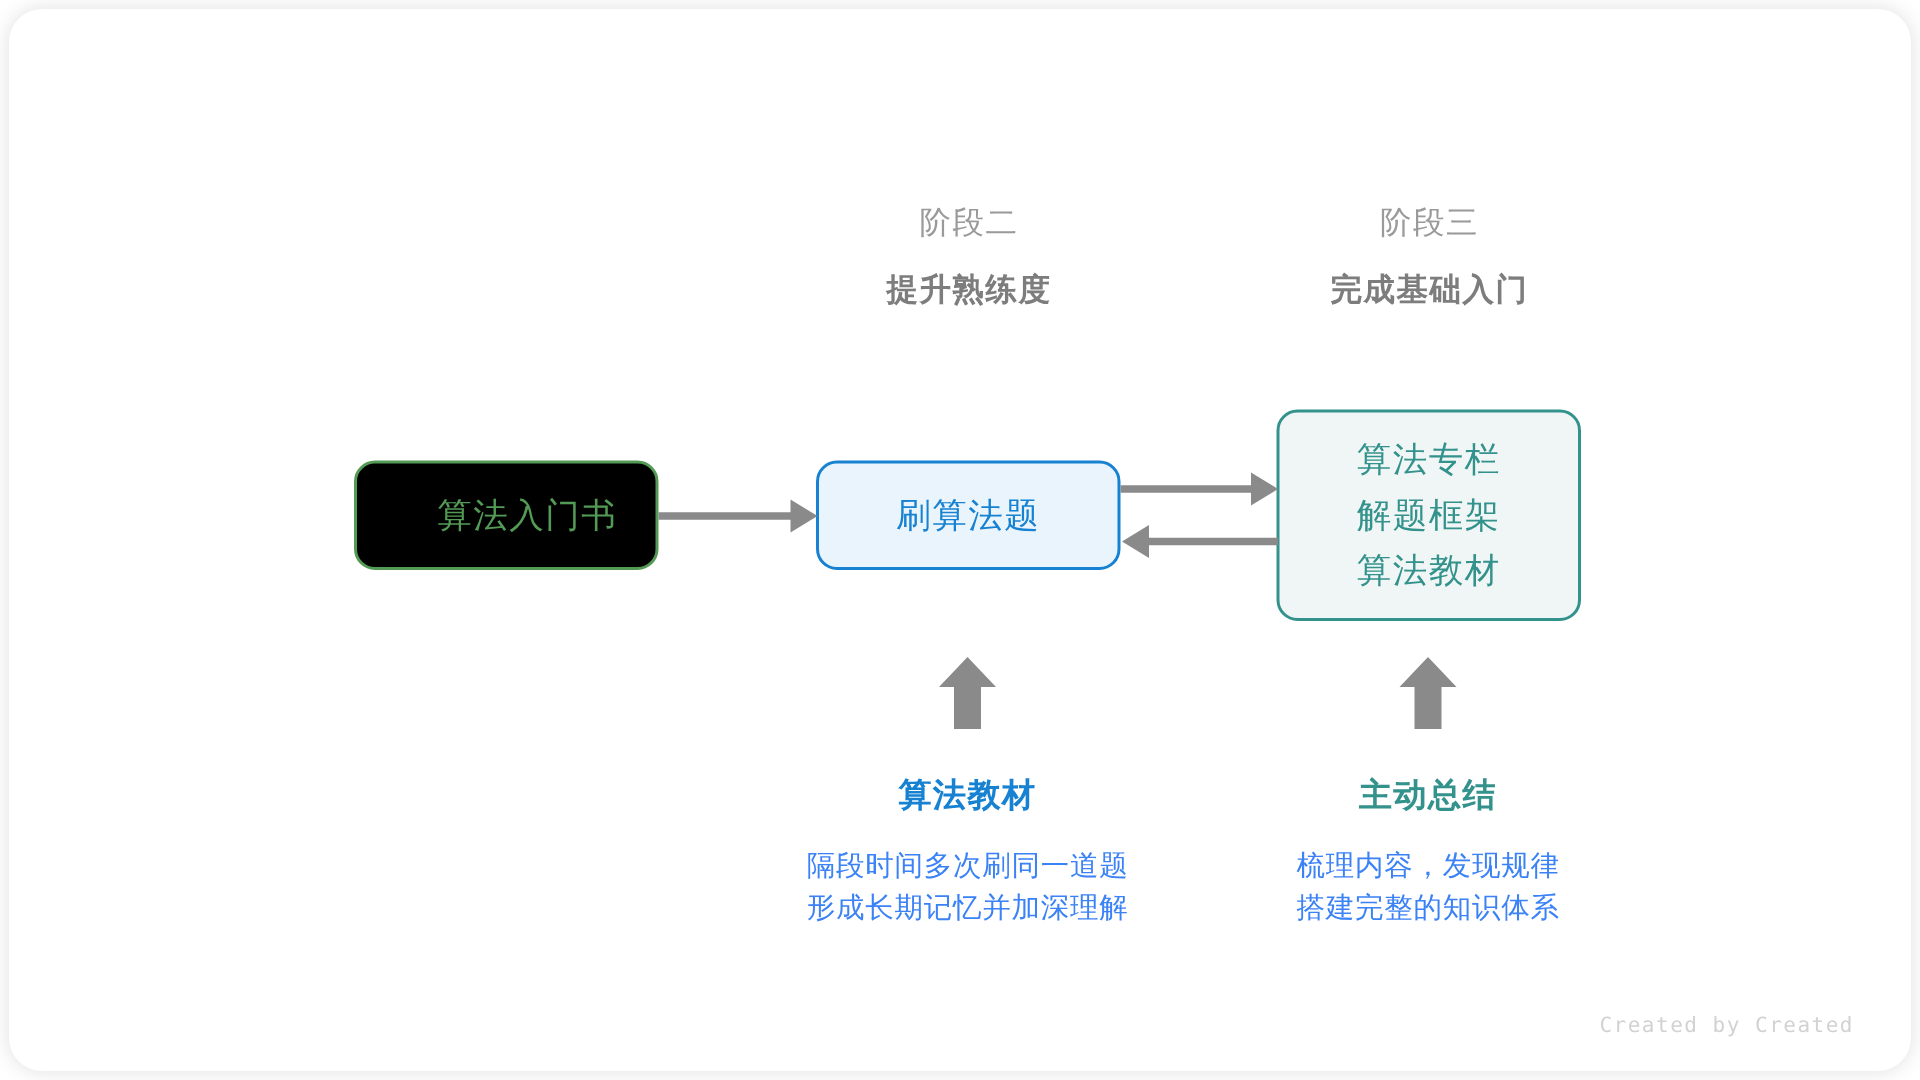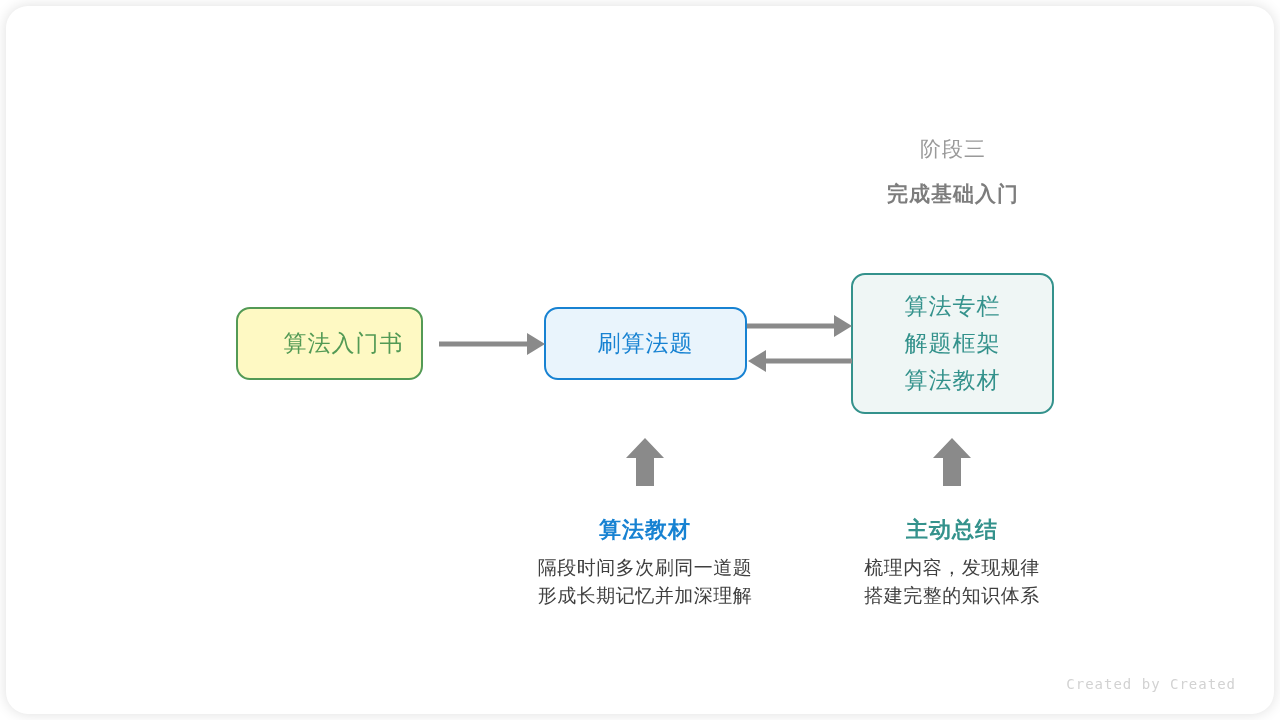--- a/index.html
+++ b/index.html
@@ -59,23 +59,23 @@
     display: flex;
     flex-direction: column;
     align-items: center;
     justify-content: center;
     font-weight: normal;
     letter-spacing: 1px;
   }
   .node-line { line-height: 37px; white-space: nowrap; }
 
   #node-book {
-    left: 230px; top: 301px; width: 187px; height: 73px;
+    left: 230px; top: 301px; width: 203px; height: 73px;
     border-color: #539A55;
-    background: #fef9c3;
+    background: #000000;
     color: #539A55;
     font-size: 23px;
     padding-left: 28px;
   }
   #node-practice {
     left: 538px; top: 301px; width: 203px; height: 73px;
     border-color: #1782D2;
     background: #E9F4FC;
     color: #1782D2;
     font-size: 23px;
@@ -108,23 +108,23 @@
   }
   .note-title {
     font-size: 22px;
     font-weight: bold;
     letter-spacing: 1px;
     line-height: 32px;
   }
   .note-title.blue { color: #1782D2; }
   .note-title.teal { color: #34928C; text-align: center; }
   .note-body {
-    margin-top: 8px;
+    margin-top: 18px;
     font-size: 19px;
-    color: #404040;
+    color: #3b82f6;
     line-height: 28px;
     letter-spacing: 0.5px;
   }
 
   
   #credit {
     position: absolute;
     right: 38px;
     bottom: 22px;
     font-family: "DejaVu Sans Mono", "Liberation Mono", monospace;
@@ -132,20 +132,24 @@
     color: #d2d2d2;
     letter-spacing: 1px;
   }
 </style>
 </head>
 <body>
 
 <div id="canvas">
 
 
+  <div class="stage-col" style="left:510px; top:128px;">
+    <div class="stage-sub">阶段二</div>
+    <div class="stage-title">提升熟练度</div>
+  </div>
 
   <div class="stage-col" style="left:817px; top:128px;">
     <div class="stage-sub">阶段三</div>
     <div class="stage-title">完成基础入门</div>
   </div>
 
   <div class="node" id="node-book">
     <div class="node-line">算法入门书</div>
   </div>
 

